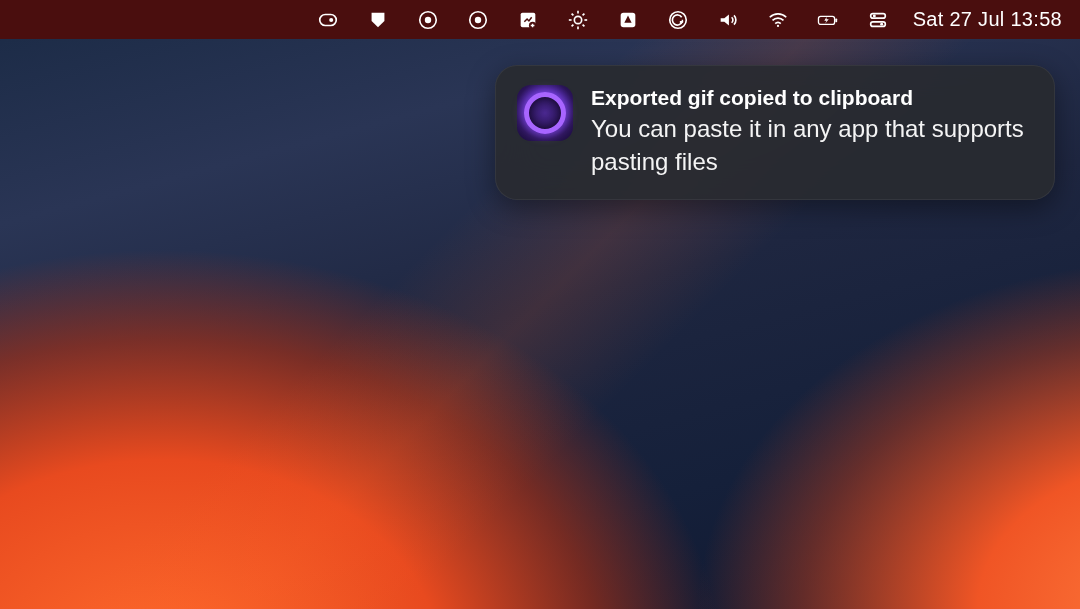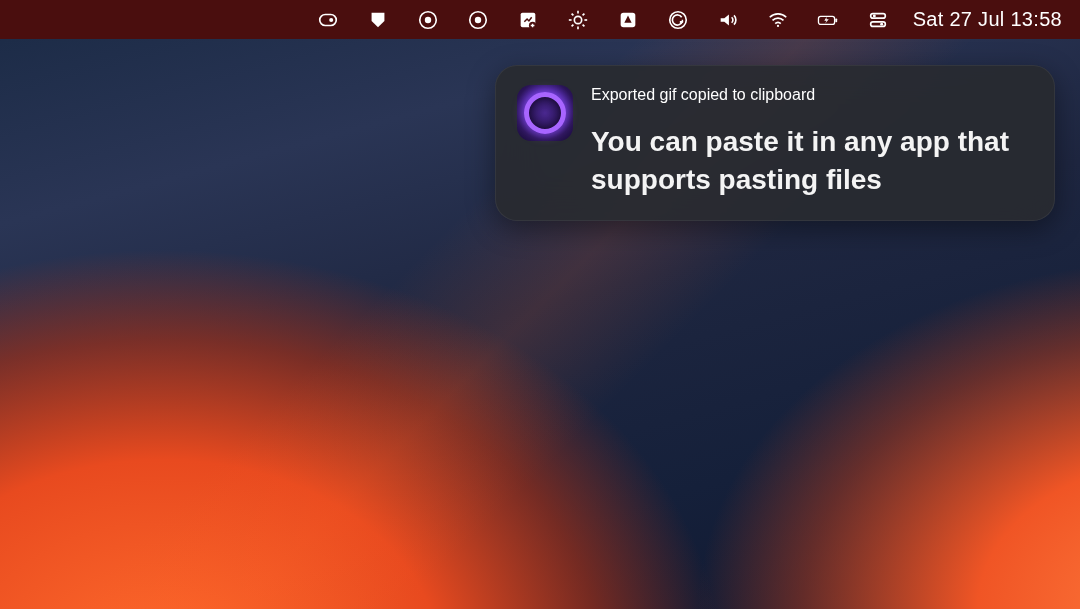--- a/index.html
+++ b/index.html
@@ -116,29 +116,29 @@
       background: radial-gradient(circle, #4a2890 0%, #2a1458 70%);
       box-shadow: 0 0 12px rgba(168, 101, 255, 0.6), inset 0 0 8px rgba(0,0,0,0.5);
     }
 
     .notification-content {
       flex: 1;
       color: #fff;
     }
 
     .notification-title {
-      font-size: 16px;
+      font-size: 21px;
+      font-weight: 700;
+      line-height: 1.25;
+      margin-bottom: 2px;
+    }
+
+    .notification-body {
+      font-size: 24px;
       font-weight: 400;
-      line-height: 1.25;
-      margin-bottom: 18px;
-    }
-
-    .notification-body {
-      font-size: 28px;
-      font-weight: 700;
       line-height: 1.35;
       color: rgba(255,255,255,0.95);
     }
   </style>
 </head>
 <body>
 
 <div class="desktop-wallpaper"></div>
 
 <div class="menubar">

